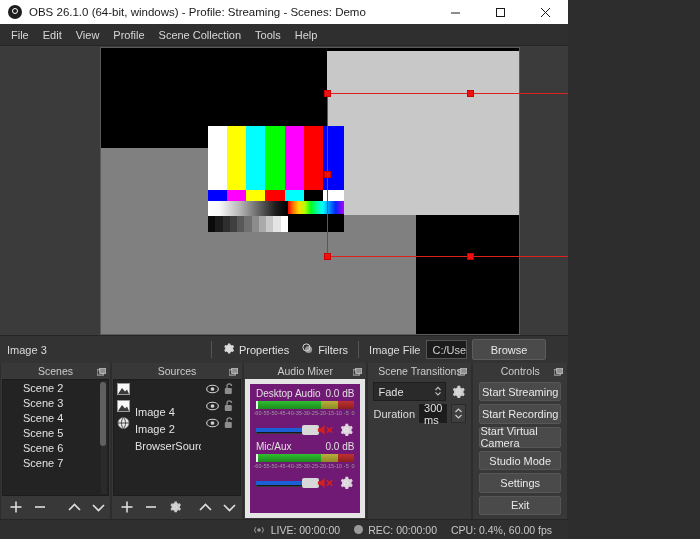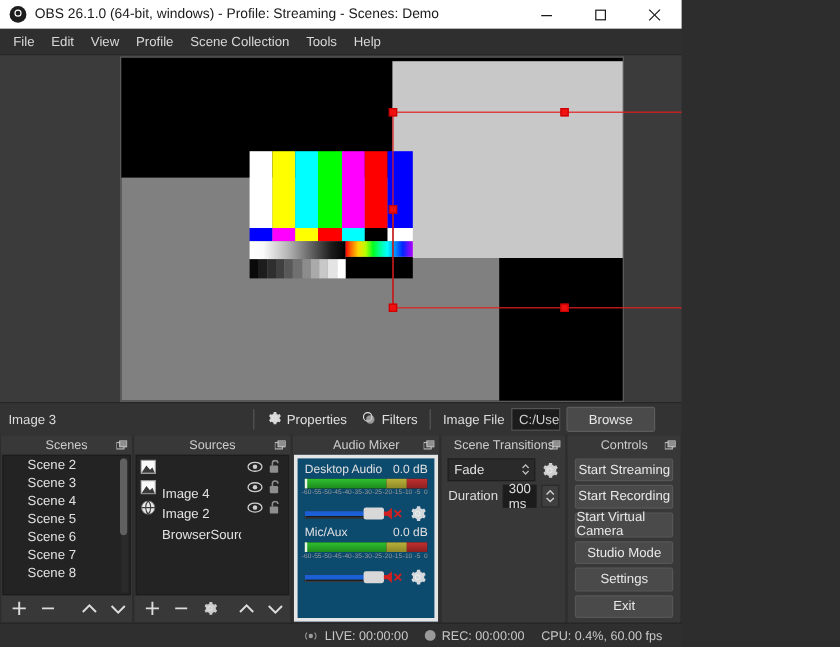--- a/index.html
+++ b/index.html
@@ -91,21 +91,21 @@
   .tool{width:22px;height:18px;display:flex;align-items:center;justify-content:center;color:#d8d8d8;}
 
   
   .srow{height:17px;display:flex;align-items:center;padding-left:3px;font-size:11px;color:#e2e2e2;gap:5px;}
   .srow .sname{flex:1 1 auto;white-space:nowrap;overflow:hidden;margin-top:46px;}
   .sicon{width:13px;height:12px;flex:0 0 auto;}
   .eye{width:13px;height:10px;flex:0 0 auto;}
   .lock{width:11px;height:12px;flex:0 0 auto;margin-right:5px;}
 
   
-  .mixbody{flex:1 1 auto;background:#0c4a6e;border:3px solid #e5e5e5;position:relative;overflow:hidden;padding:4px 6px 0 6px;}
+  .mixbody{flex:1 1 auto;background:#701a75;border:5px solid #e5e5e5;position:relative;overflow:hidden;padding:4px 6px 0 6px;}
   .chan{margin-bottom:3px;}
   .chan-top{display:flex;justify-content:space-between;font-size:10px;color:#e0e0e0;margin-bottom:2px;}
   .meter{height:8px;position:relative;background:#111;}
   .meter .mg{position:absolute;left:0;top:0;height:100%;width:66%;background:linear-gradient(to bottom,#2fbf2f,#1d8a1d);}
   .meter .my{position:absolute;left:66%;top:0;height:100%;width:17%;background:linear-gradient(to bottom,#b9b13a,#8d8726);}
   .meter .mr{position:absolute;left:83%;top:0;height:100%;width:17%;background:linear-gradient(to bottom,#c03030,#8c1f1f);}
   .meter .peak{position:absolute;left:0;top:0;width:2px;height:100%;background:#e9f5e9;}
   .ticks{height:9px;position:relative;margin-top:1px;}
   .ticks span{position:absolute;top:0;font-size:5.5px;color:#9a9a9a;transform:translateX(-50%);white-space:nowrap;}
   .ctlrow{display:flex;align-items:center;gap:4px;margin-top:3px;}
@@ -277,21 +277,20 @@
       </div>
       <div class="dock-body">
         <div class="listbox">
 
           <div class="lrow">Scene 2</div>
           <div class="lrow">Scene 3</div>
           <div class="lrow">Scene 4</div>
           <div class="lrow">Scene 5</div>
           <div class="lrow">Scene 6</div>
           <div class="lrow">Scene 7</div>
-          <div class="lrow">Scene 8</div>
           <div class="scrollbar">
             <div class="scrollthumb"></div>
           </div>
         </div>
         <div class="toolrow">
           <div class="tool">
             <svg width="14" height="14" viewBox="0 0 14 14">
                 <line x1="7" y1="1.5" x2="7" y2="12.5" stroke="#dcdcdc" stroke-width="1.6"></line>
                 <line x1="1.5" y1="7" x2="12.5" y2="7" stroke="#dcdcdc" stroke-width="1.6"></line>
               </svg>

